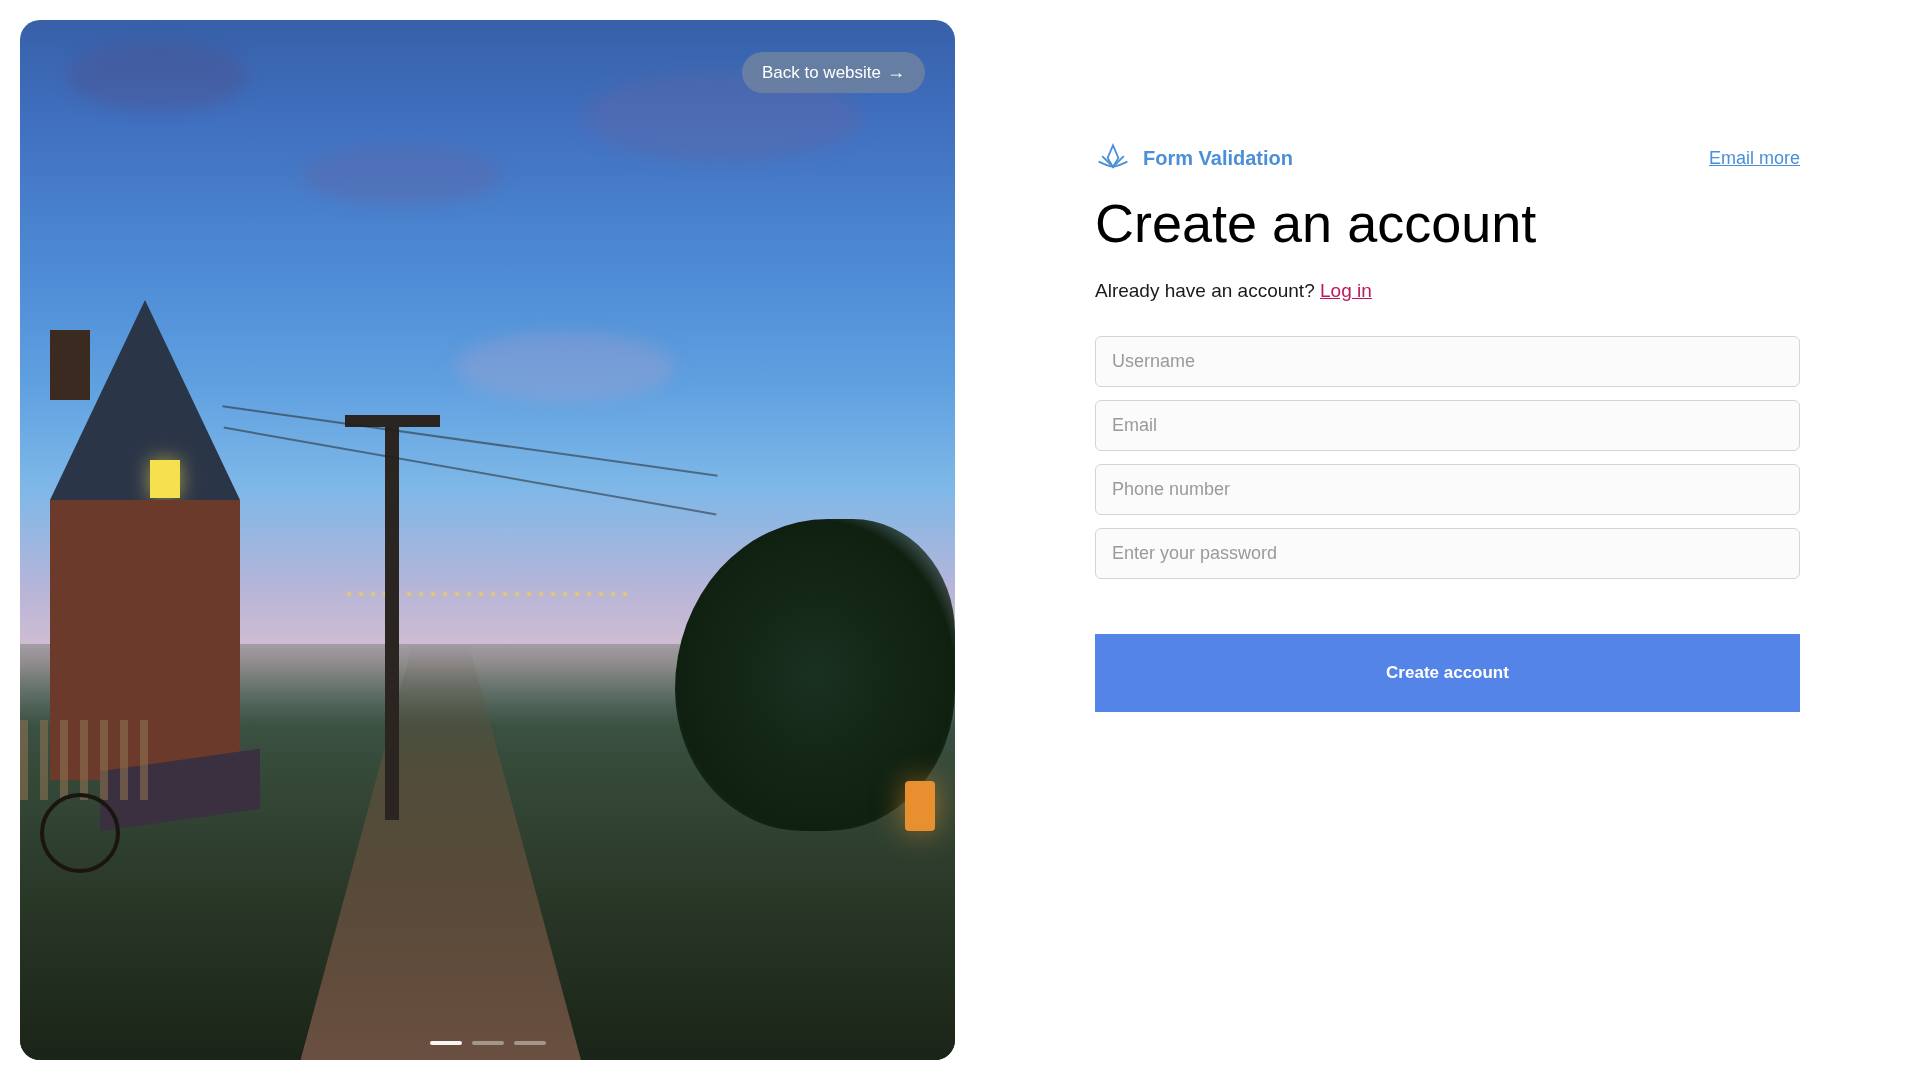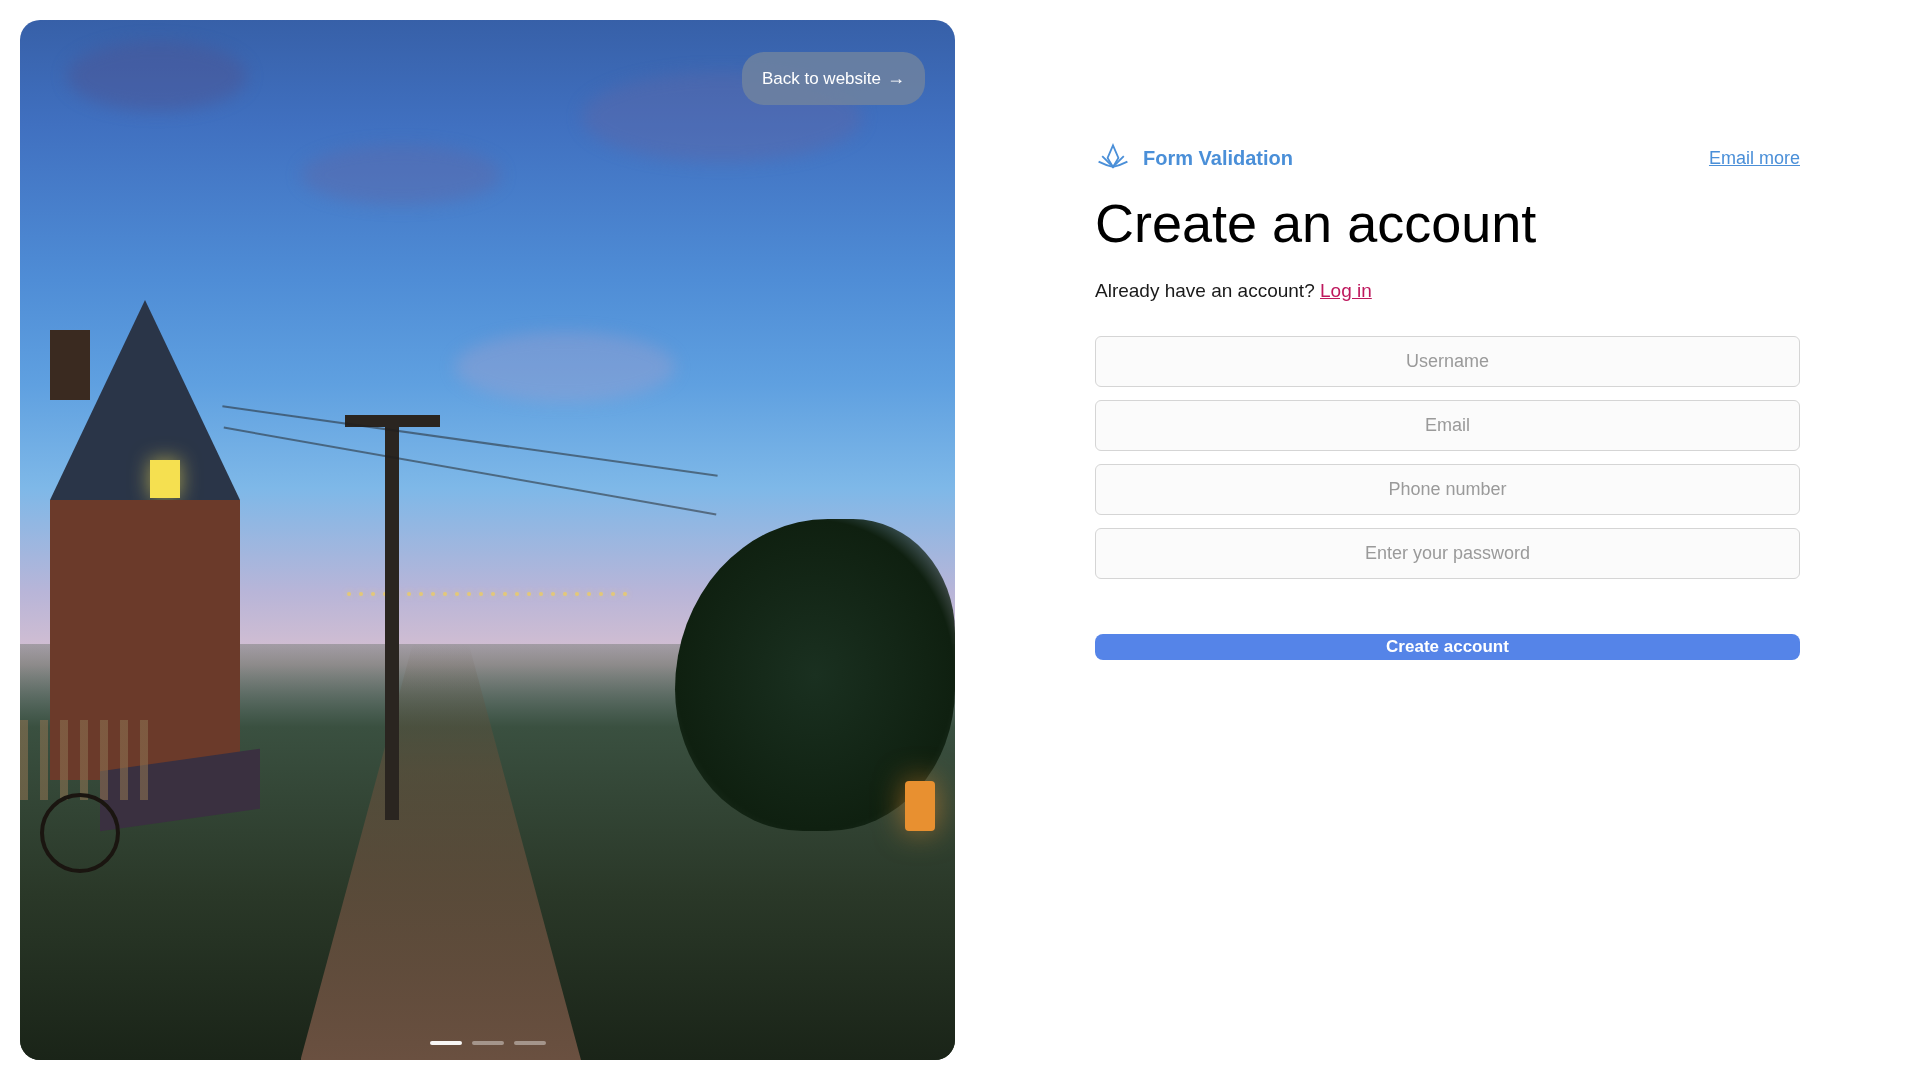--- a/index.html
+++ b/index.html
@@ -37,21 +37,21 @@
         #88a8b8 70%,
         #3a5848 80%,
         #2a3828 100%);
     }
     .back-button {
       position: absolute;
       top: 32px;
       right: 30px;
       background: rgba(110, 130, 160, 0.85);
       color: #fff;
-      padding: 16px 20px;
+      padding: 10px 20px;
       border-radius: 22px;
       font-size: 17px;
       border: none;
       cursor: pointer;
       display: flex;
       align-items: center;
       gap: 6px;
     }
     .back-button .arrow {
       font-size: 18px;
@@ -306,35 +306,34 @@
     }
     .input {
       width: 100%;
       padding: 14px 16px;
       font-size: 18px;
       border: 1px solid #d5d5d5;
       border-radius: 6px;
       background: #fbfbfb;
       color: #000000;
       outline: none;
-      text-align: center;
     }
     .input::placeholder {
       color: #9a9a9a;
     }
     .submit-button {
       margin-top: 42px;
       width: 100%;
-      padding: 3px;
+      padding: 29px;
       background: #5584e8;
       color: #fff;
       font-size: 17px;
       font-weight: 600;
       border: none;
-      border-radius: 8px;
+      border-radius: 0;
       cursor: pointer;
     }
   </style>
 </head>
 <body>
 
 <div class="left-panel">
   <div class="image-container">
     <div class="cloud cloud1"></div>
     <div class="cloud cloud2"></div>

